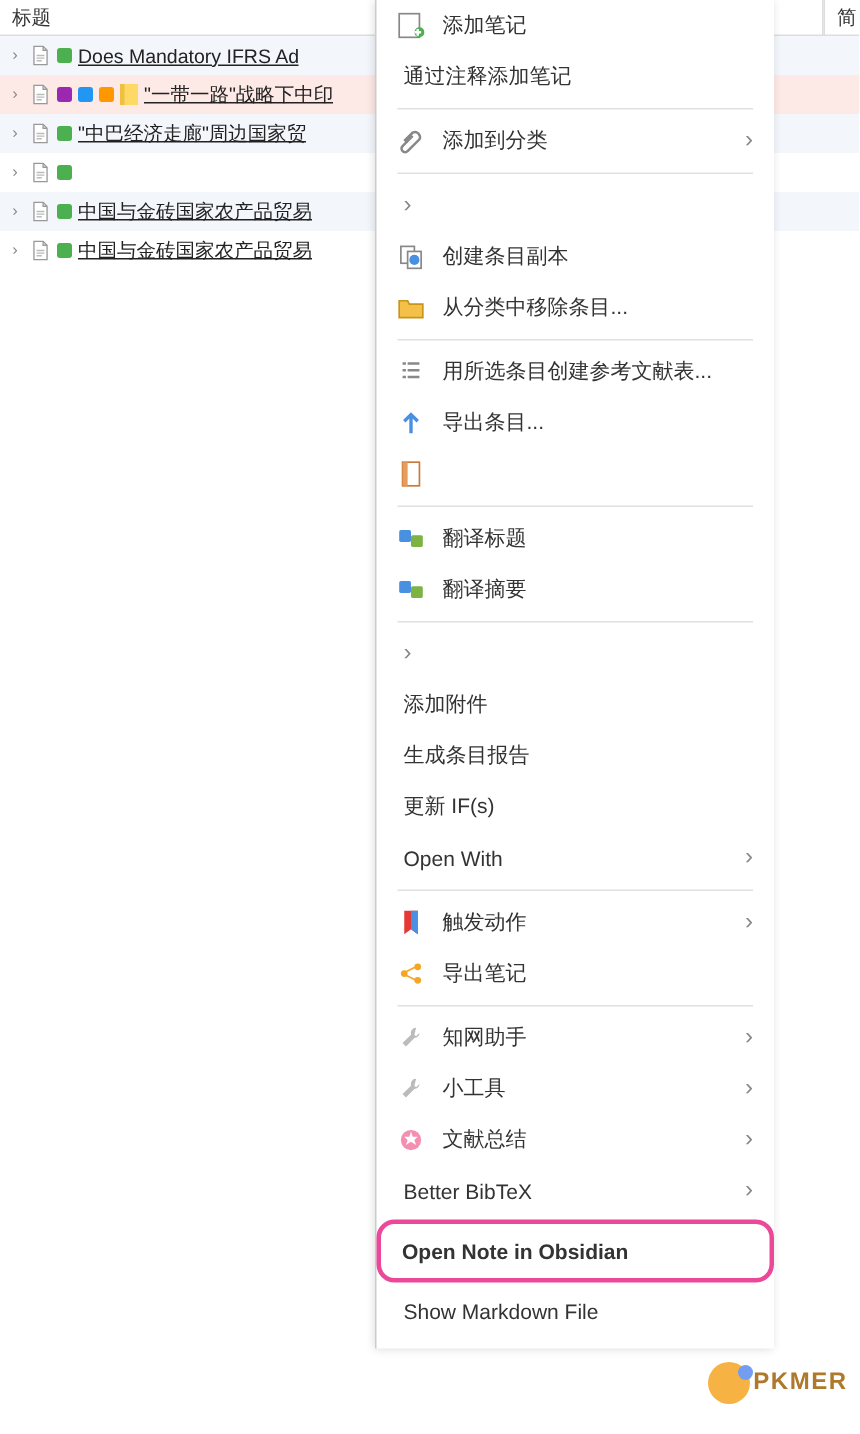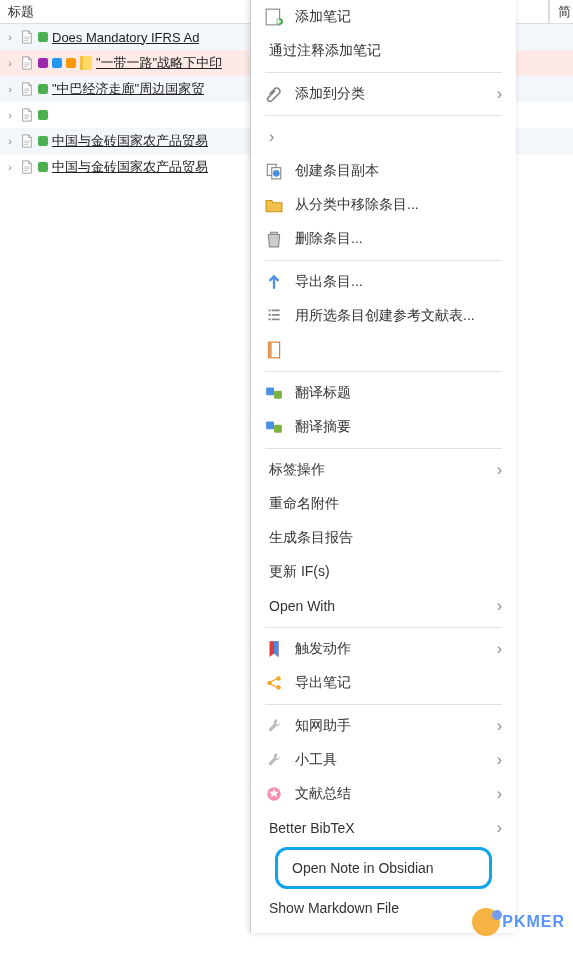--- a/index.html
+++ b/index.html
@@ -106,24 +106,25 @@
     .submenu-arrow {
       color: #888;
       font-size: 16px;
     }
     .divider {
       height: 1px;
       background: #e0e0e0;
       margin: 4px 14px;
     }
     .highlighted {
-      border: 3px solid #0ea5e9;
+      border: 3px solid #ec4899;
       border-radius: 12px;
-      margin: 2px 24px;
+      margin: 2px 0;
       padding: 10px 14px !important;
+      font-weight: bold;
     }
     .watermark {
       position: absolute;
       right: 8px;
       bottom: 20px;
       display: flex;
       align-items: center;
       gap: 2px;
       opacity: 0.85;
     }
@@ -138,21 +139,21 @@
       content: "";
       position: absolute;
       width: 10px; height: 10px;
       background: #5b8def;
       border-radius: 50%;
       right: -2px; top: 2px;
     }
     .wm-text {
       font-size: 16px;
       font-weight: 600;
-      color: #3b82f6;
+      color: #a16207;
       letter-spacing: 1px;
     }
   </style>
 </head>
 <body>
 
 <div class="header">
   <div class="header-col title">标题</div>
   <div class="header-col right">简</div>
 </div>
@@ -273,44 +274,36 @@
     <span class="menu-label">创建条目副本</span>
   </div>
   <div class="menu-item">
     <span class="menu-icon">
         <svg viewBox="0 0 16 16">
           <path d="M1 4h5l1 2h8v8H1z" fill="#f5c04a" stroke="#c9941a"></path>
         </svg>
       </span>
     <span class="menu-label">从分类中移除条目...</span>
   </div>
-  <div class="menu-item">
-    <span class="menu-icon">
-        <svg viewBox="0 0 16 16">
-          <path d="M3 4h10l-1 11H4zM5 4V2h6v2" fill="#ccc" stroke="#888"></path>
-        </svg>
-      </span>
-    <span class="menu-label">删除条目...</span>
-  </div>
-  <div class="divider"></div>
+  <div class="divider"></div>
+  <div class="menu-item">
+    <span class="menu-icon">
+        <svg viewBox="0 0 16 16">
+          <path d="M3 3h2M6 3h7M3 7h2M6 7h7M3 11h2M6 11h7" stroke="#888" stroke-width="1.5"></path>
+        </svg>
+      </span>
+    <span class="menu-label">用所选条目创建参考文献表...</span>
+  </div>
   <div class="menu-item">
     <span class="menu-icon">
         <svg viewBox="0 0 16 16">
           <path d="M8 14V4M4 7l4-4 4 4" fill="none" stroke="#4a90e2" stroke-width="2"></path>
         </svg>
       </span>
     <span class="menu-label">导出条目...</span>
-  </div>
-  <div class="menu-item">
-    <span class="menu-icon">
-        <svg viewBox="0 0 16 16">
-          <path d="M3 3h2M6 3h7M3 7h2M6 7h7M3 11h2M6 11h7" stroke="#888" stroke-width="1.5"></path>
-        </svg>
-      </span>
-    <span class="menu-label">用所选条目创建参考文献表...</span>
   </div>
   <div class="menu-item">
     <span class="menu-icon">
         <svg viewBox="0 0 16 16">
           <rect x="3" y="1" width="10" height="14" fill="#fff" stroke="#c87b3a"></rect>
           <rect x="3" y="1" width="3" height="14" fill="#e89b5a"></rect>
         </svg>
       </span>
   </div>
   <div class="divider"></div>
@@ -327,25 +320,24 @@
     <span class="menu-icon">
         <svg viewBox="0 0 16 16">
           <rect x="1" y="3" width="7" height="7" rx="1" fill="#4a90e2"></rect>
           <rect x="8" y="6" width="7" height="7" rx="1" fill="#7cb342"></rect>
         </svg>
       </span>
     <span class="menu-label">翻译摘要</span>
   </div>
   <div class="divider"></div>
   <div class="menu-item no-icon">
-    <span class="menu-label">标签操作</span>
-    <span class="submenu-arrow">›</span>
-  </div>
-  <div class="menu-item no-icon">
-    <span class="menu-label">重命名附件</span>
+    <span class="submenu-arrow">›</span>
+  </div>
+  <div class="menu-item no-icon">
+    <span class="menu-label">添加附件</span>
   </div>
   <div class="menu-item no-icon">
     <span class="menu-label">生成条目报告</span>
   </div>
   <div class="menu-item no-icon">
     <span class="menu-label">更新 IF(s)</span>
   </div>
   <div class="menu-item no-icon">
     <span class="menu-label">Open With</span>
     <span class="submenu-arrow">›</span>

